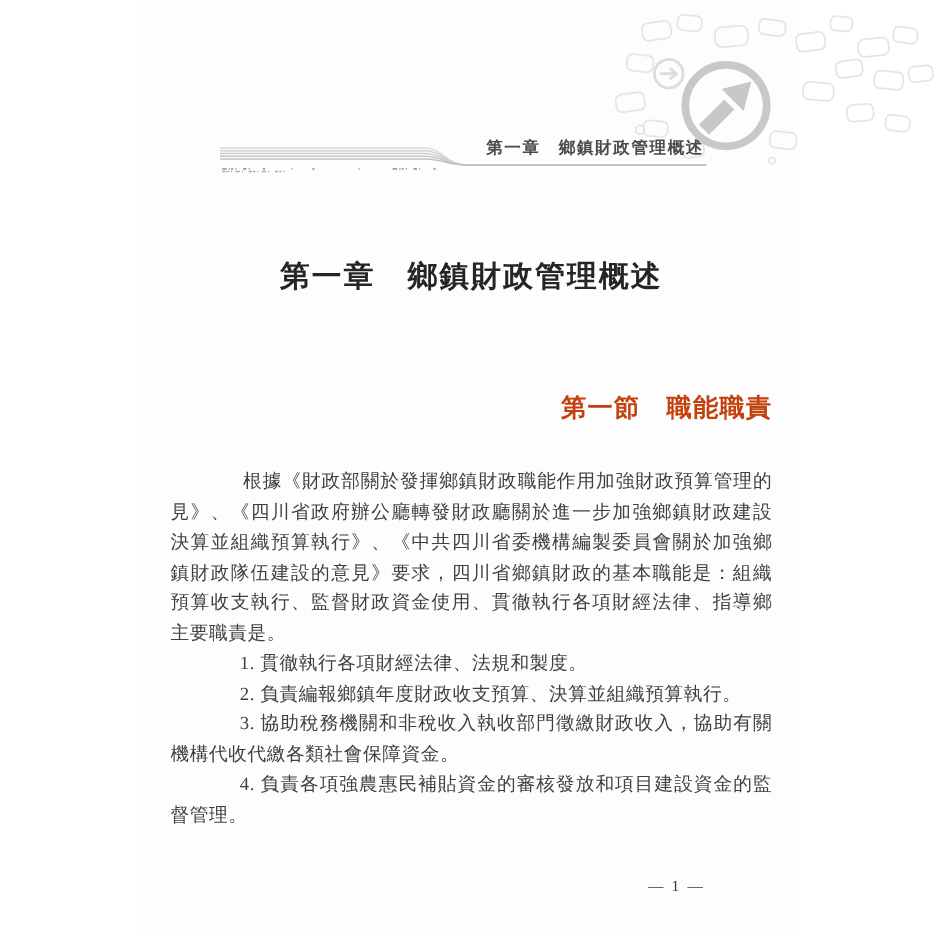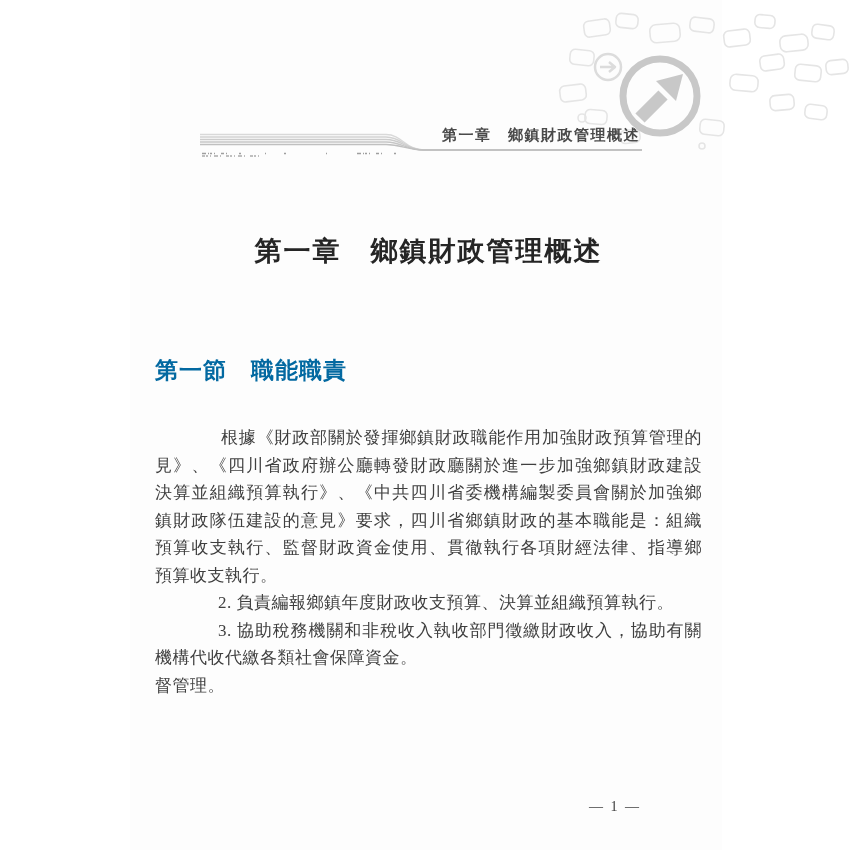--- a/index.html
+++ b/index.html
@@ -17,23 +17,23 @@
   .running-head{position:absolute;right:210px;top:126px;height:18px;line-height:18px;
     font-family:"Liberation Sans","DejaVu Sans",sans-serif;font-weight:bold;
     font-size:15px;letter-spacing:1.5px;color:#4a4a4a;white-space:nowrap;}
 
   
   .chapter-title{position:absolute;left:155px;top:233px;width:547px;text-align:center;
     font-weight:bold;font-size:27px;letter-spacing:2px;color:#252525;
     font-family:"Liberation Serif","DejaVu Serif",serif;white-space:nowrap;}
 
   
-  .section-title{position:absolute;left:155px;top:355px;width:547px;text-align:left;
+  .section-title{position:absolute;left:155px;top:355px;width:547px;text-align:right;
     font-family:"Liberation Sans","DejaVu Sans",sans-serif;font-weight:bold;
-    font-size:23px;letter-spacing:1px;color:#0369a1;white-space:nowrap;}
+    font-size:23px;letter-spacing:1px;color:#c2410c;white-space:nowrap;}
 
   
   .body-text{position:absolute;left:155px;top:424px;width:547px;color:#3f3f3f;}
   .ln{height:27.5px;line-height:27.5px;font-size:17px;letter-spacing:0.5px;overflow:hidden;}
   .j{text-align:justify;text-align-last:justify;}
   .ind{text-indent:66px;}
   .num{text-indent:63px;}
 
   
   .page-number{position:absolute;left:555px;top:799px;width:120px;text-align:center;
@@ -98,22 +98,24 @@
   <div class="chapter-title">第一章　鄉鎮財政管理概述</div>
 
   <div class="section-title">第一節　職能職責</div>
 
   <div class="body-text">
     <div class="ln j ind">根據《財政部關於發揮鄉鎮財政職能作用加強財政預算管理的意</div>
     <div class="ln j">見》、《四川省政府辦公廳轉發財政廳關於進一步加強鄉鎮財政建設</div>
     <div class="ln j">決算並組織預算執行》、《中共四川省委機構編製委員會關於加強鄉</div>
     <div class="ln j">鎮財政隊伍建設的意見》要求，四川省鄉鎮財政的基本職能是：組織</div>
     <div class="ln j">預算收支執行、監督財政資金使用、貫徹執行各項財經法律、指導鄉</div>
-    <div class="ln">預算收支執行。</div>
+    <div class="ln">主要職責是。</div>
+    <div class="ln num">1. 貫徹執行各項財經法律、法規和製度。</div>
     <div class="ln num">2. 負責編報鄉鎮年度財政收支預算、決算並組織預算執行。</div>
     <div class="ln j num">3. 協助稅務機關和非稅收入執收部門徵繳財政收入，協助有關</div>
     <div class="ln">機構代收代繳各類社會保障資金。</div>
+    <div class="ln j num">4. 負責各項強農惠民補貼資金的審核發放和項目建設資金的監</div>
     <div class="ln">督管理。</div>
   </div>
 
   <div class="page-number">— 1 —</div>
 
 </div>
 
 </body></html>

